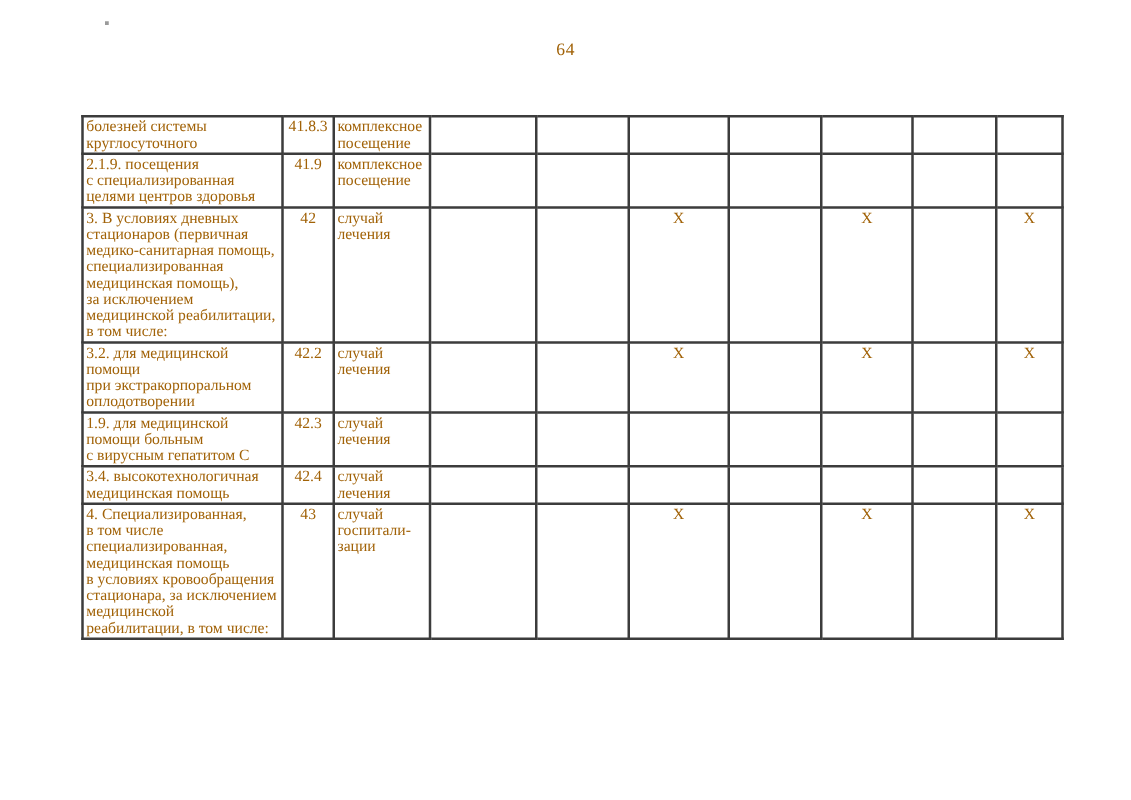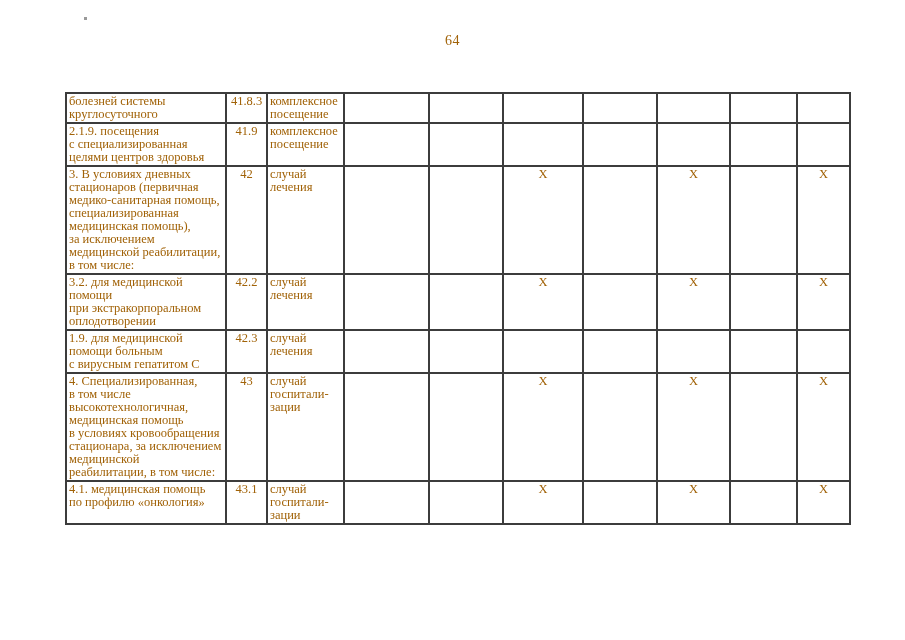--- a/index.html
+++ b/index.html
@@ -171,57 +171,56 @@
           <td class="mark"></td>
           <td class="mark"></td>
           <td class="mark"></td>
           <td class="mark"></td>
           <td class="mark"></td>
           <td class="mark"></td>
           <td class="mark"></td>
         </tr>
         <tr>
           <td class="desc">
+            <div class="line">3.4. высокотехнологичная</div>
+            <div class="line">медицинская помощь</div>
+          </td>
+          <td class="code">42.4</td>
+          <td class="unit">
+            <div class="line">случай</div>
+            <div class="line">лечения</div>
+          </td>
+          <td class="mark"></td>
+          <td class="mark"></td>
+          <td class="mark"></td>
+          <td class="mark"></td>
+          <td class="mark"></td>
+          <td class="mark"></td>
+          <td class="mark"></td>
+        </tr>
+        <tr>
+          <td class="desc">
             <div class="line">4. Специализированная,</div>
             <div class="line">в том числе</div>
-            <div class="line">высокотехнологичная,</div>
+            <div class="line">специализированная,</div>
             <div class="line">медицинская помощь</div>
             <div class="line">в условиях кровообращения</div>
             <div class="line">стационара, за исключением</div>
             <div class="line">медицинской</div>
             <div class="line">реабилитации, в том числе:</div>
           </td>
           <td class="code">43</td>
           <td class="unit">
             <div class="line">случай</div>
             <div class="line">госпитали-</div>
             <div class="line">зации</div>
           </td>
           <td class="mark"></td>
           <td class="mark"></td>
           <td class="mark">X</td>
           <td class="mark"></td>
           <td class="mark">X</td>
           <td class="mark"></td>
           <td class="mark">X</td>
         </tr>
-        <tr>
-          <td class="desc">
-            <div class="line">4.1. медицинская помощь</div>
-            <div class="line">по профилю «онкология»</div>
-          </td>
-          <td class="code">43.1</td>
-          <td class="unit">
-            <div class="line">случай</div>
-            <div class="line">госпитали-</div>
-            <div class="line">зации</div>
-          </td>
-          <td class="mark"></td>
-          <td class="mark"></td>
-          <td class="mark">X</td>
-          <td class="mark"></td>
-          <td class="mark">X</td>
-          <td class="mark"></td>
-          <td class="mark">X</td>
-        </tr>
       </tbody>
   </table>
 </div>
 
 </body></html>

